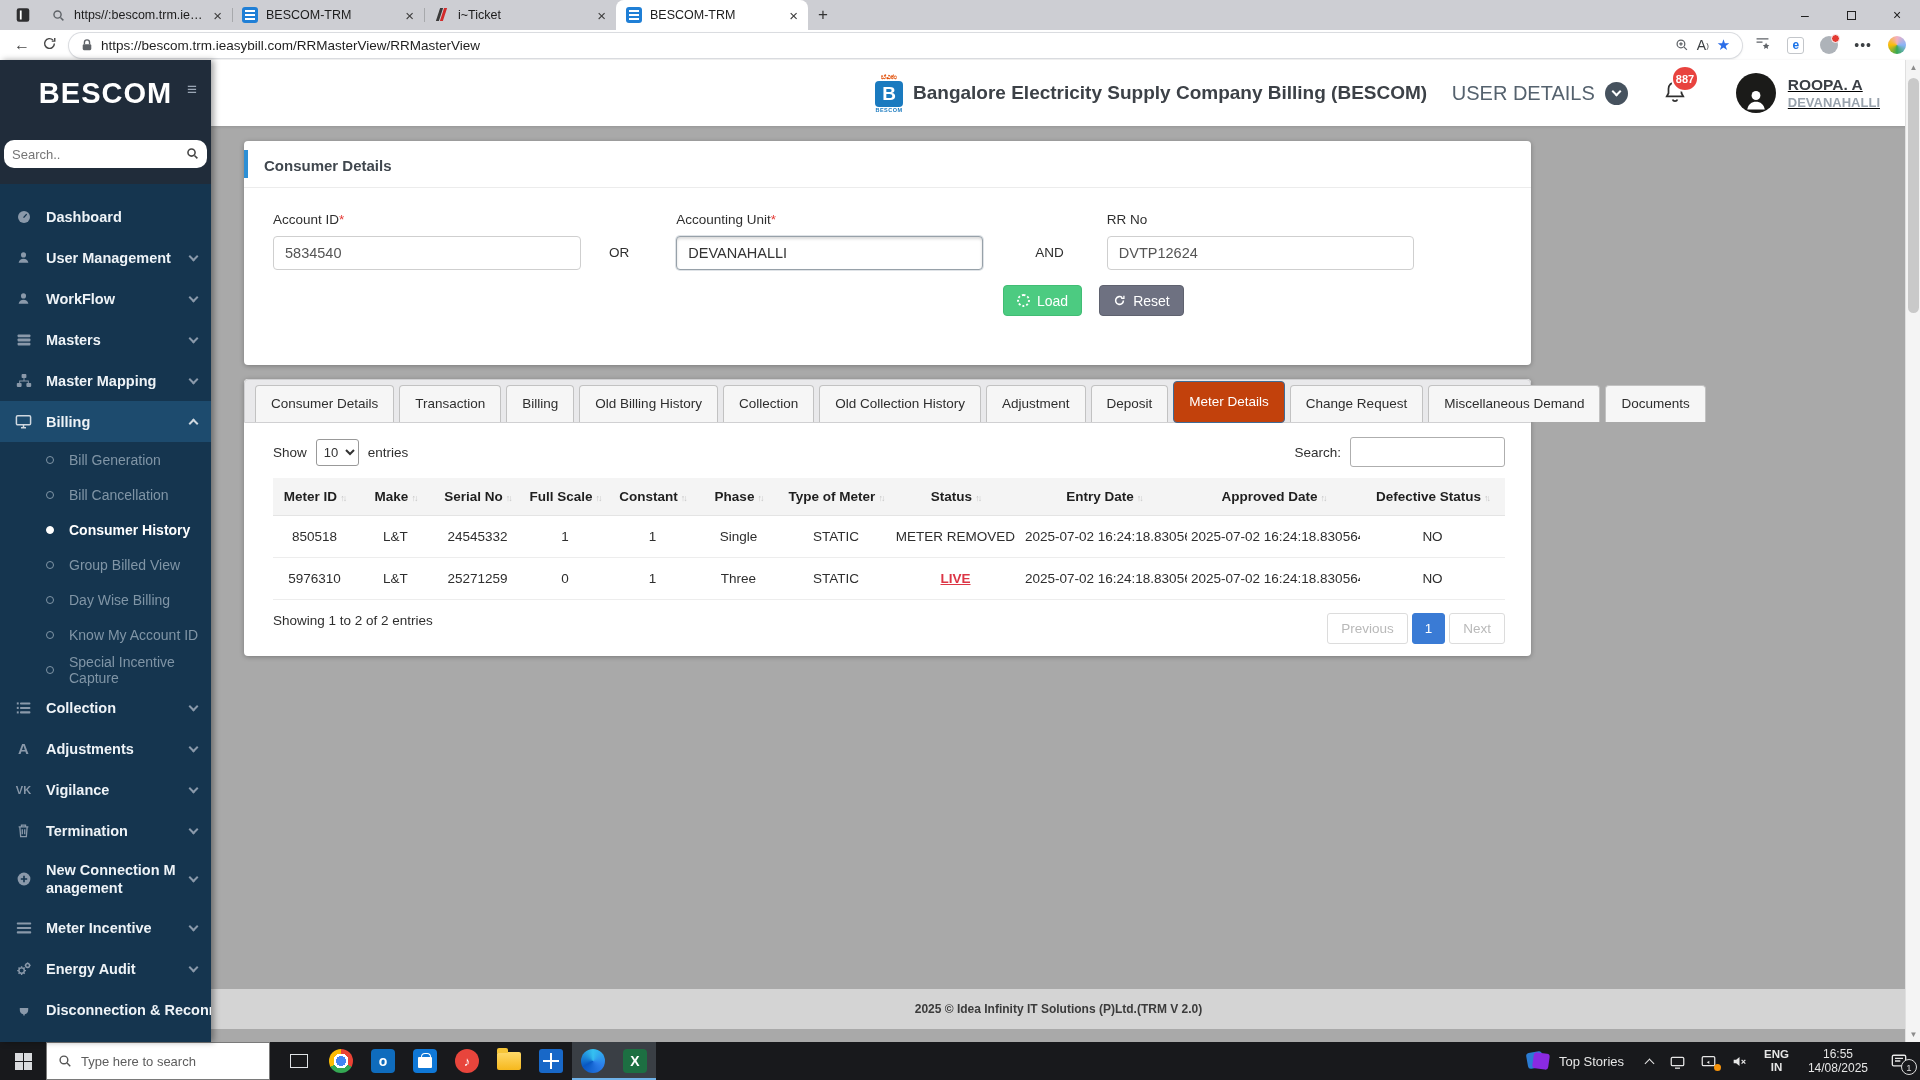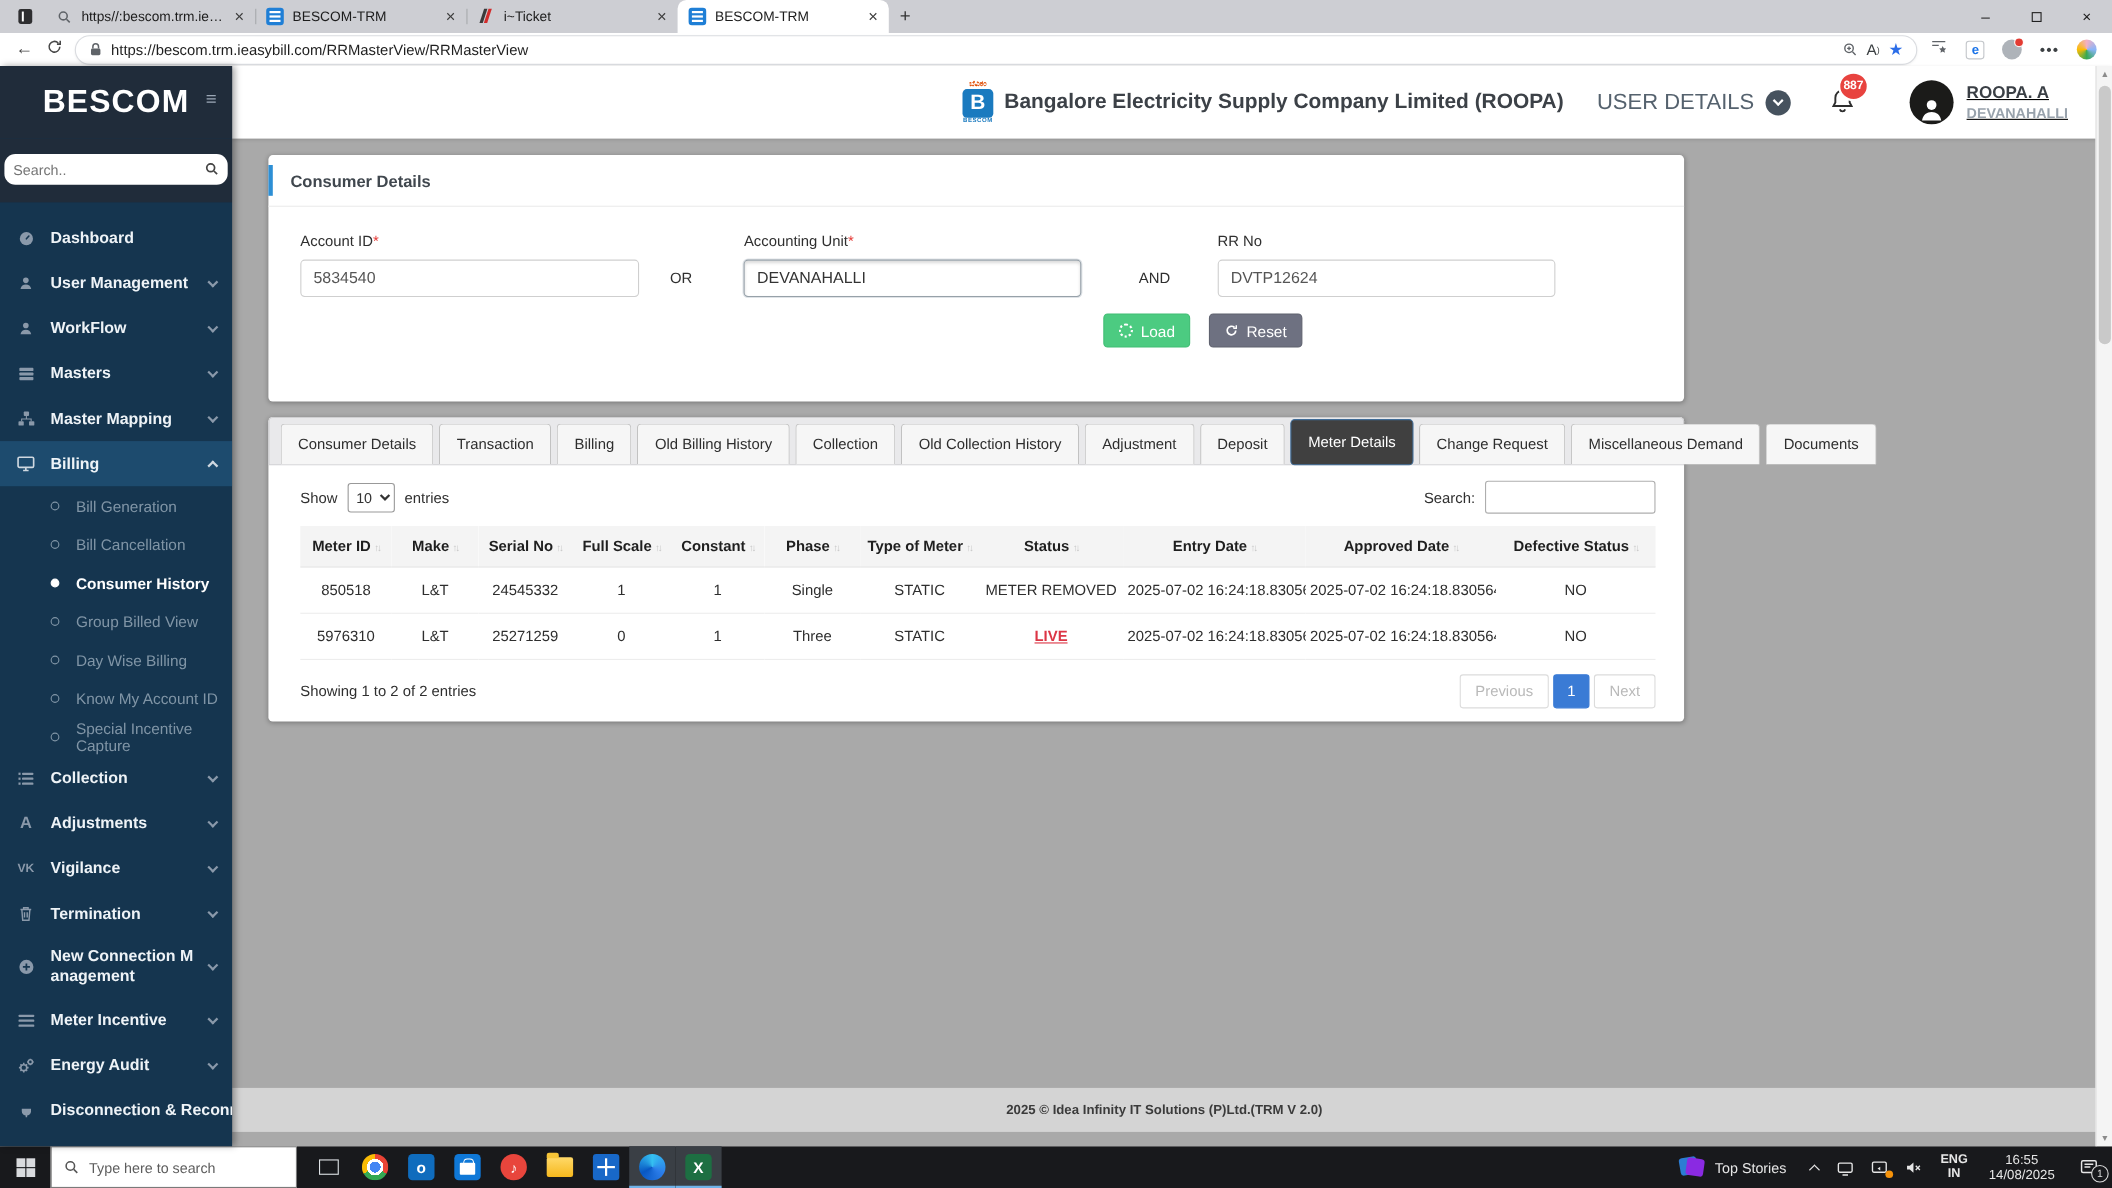--- a/index.html
+++ b/index.html
@@ -104,36 +104,36 @@
   .j-or { margin-left:28px; margin-right:47px; }
   .j-and { margin-left:52px; margin-right:43px; }
   .btn-row { display:flex; gap:17px; padding:15px 0 0 759px; }
   .btn { display:flex; align-items:center; gap:7px; height:31px; padding:0 13px; border-radius:4px; font-size:14px; color:#fff; }
   .btn-load { background:#4ccb81; border:1px solid #41bd74; }
   .btn-reset { background:#6e7181; border:1px solid #5f626f; }
   .spinner { width:13px; height:13px; border-radius:50%; border:2px dotted #fff; }
 
   .tabstrip { height:44px; background:#e9e9eb; border:1px solid #d0d0d2; border-radius:4px 4px 0 0; display:flex; align-items:flex-end; padding:0 6px 0 10px; }
   .ptab { background:#f6f6f6; border:1px solid #c2c2c2; border-bottom:none; border-radius:4px 4px 0 0; padding:10px 15px 11px; font-size:13.5px; color:#2e2e2e; margin-right:5px; white-space:nowrap; }
-  .ptab.active { background:#404040; border:1px solid #3f6b96; border-radius:4px; color:#fff; padding:12px 15px 13px; margin-bottom:-1px; }
+  .ptab.active { background:#c2410c; border:1px solid #3f6b96; border-radius:4px; color:#fff; padding:12px 15px 13px; margin-bottom:-1px; }
 
   .ctl-row { display:flex; align-items:center; justify-content:space-between; padding:14px 26px 11px 29px; }
   .show-ctl { display:flex; align-items:center; gap:9px; font-size:13.5px; color:#2f2f2f; }
   .show-ctl select { height:27px; border:1px solid #999; border-radius:3px; font-size:13px; color:#333; background:#fff; padding:0 3px; font-family:"Liberation Sans",sans-serif; }
   .search-ctl { display:flex; align-items:center; gap:9px; font-size:13.5px; color:#2f2f2f; }
   .search-ctl input { height:30px; width:155px; border:1px solid #aeaeae; border-radius:3px; padding:0 8px; font-size:13px; font-family:"Liberation Sans",sans-serif; }
 
   .dtable { margin-left:29px; width:1232px; border-collapse:collapse; font-size:13.5px; table-layout:fixed; }
   .dtable th { background:#f4f4f4; padding:11px 4px; font-weight:bold; color:#1f1f1f; text-align:center; white-space:nowrap; overflow:hidden; }
   .dtable td { padding:13px 4px; text-align:center; color:#2e2e2e; border-bottom:1px solid #ededed; white-space:nowrap; overflow:hidden; }
   .dtable tbody tr:first-child td { border-top:1px solid #e4e4e4; }
   .sort { color:#c6c6c6; font-size:9px; margin-left:3px; letter-spacing:-2px; }
   .live { color:#dc3545; font-weight:bold; text-decoration:underline; }
 
-  .tbl-foot { display:flex; align-items:center; justify-content:space-between; padding:13px 26px 0 29px; font-size:13.5px; color:#2f2f2f;gap:40px; }
+  .tbl-foot { display:flex; align-items:flex-start; justify-content:space-between; padding:13px 26px 0 29px; font-size:13.5px; color:#2f2f2f;gap:40px; }
   .pager { display:flex; gap:4px; }
   .pbtn { height:31px; display:flex; align-items:center; padding:0 13px; border:1px solid #dcdcdc; border-radius:3px; background:#fff; color:#b9b9b9; font-size:13.5px; }
   .pbtn.page { background:#3a7bd5; border-color:#3a7bd5; color:#fff; padding:0 12px; }
 
   .pagefooter { position:absolute; left:0; right:14px; bottom:13px; height:40px; background:#d4d4d4; display:flex; align-items:center; justify-content:center; font-size:12px; font-weight:bold; color:#3b3b3b; }
 
   
   .vscroll { position:absolute; right:0; top:0; bottom:0; width:15px; background:#f4f4f4; border-left:1px solid #e0e0e0; z-index:4; }
   .varrow { position:absolute; left:0; width:15px; height:15px; color:#8b8b8b; font-size:8px; display:flex; align-items:center; justify-content:center; }
   .vthumb { position:absolute; top:18px; left:2px; width:11px; height:235px; background:#c9c9c9; border-radius:6px; }
@@ -460,21 +460,21 @@
     </aside>
 
     <div class="main">
       <header class="appheader">
         <div class="brand">
           <div class="brand-logo">
             <span class="k-text">ಬೆವಿಕಂ</span>
             <span class="b-glyph">B</span>
             <span class="b-sub">BESCOM</span>
           </div>
-          <div class="apptitle">Bangalore Electricity Supply Company Limited (ROOPA)</div>
+          <div class="apptitle">Bangalore Electricity Supply Company Billing (BESCOM)</div>
         </div>
         <div class="hspacer"></div>
         <div class="userdetails">
           <span>USER DETAILS</span>
           <span class="ud-chev">
               <i></i>
             </span>
         </div>
         <div class="bellwrap">
           <svg width="26" height="26" viewBox="0 0 24 24" fill="none" stroke="#2e2e2e" stroke-width="1.6">

